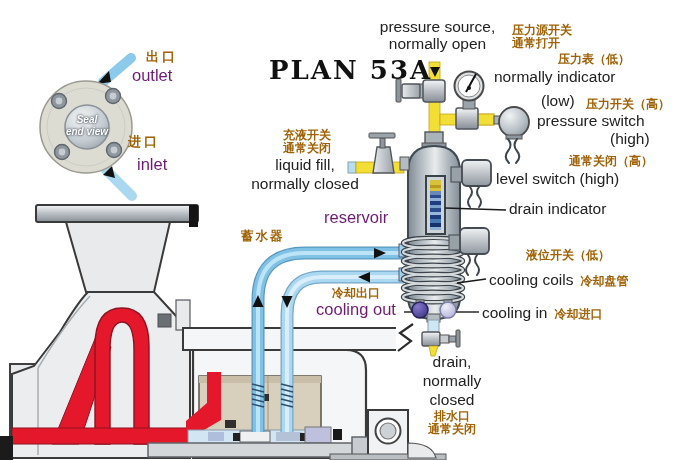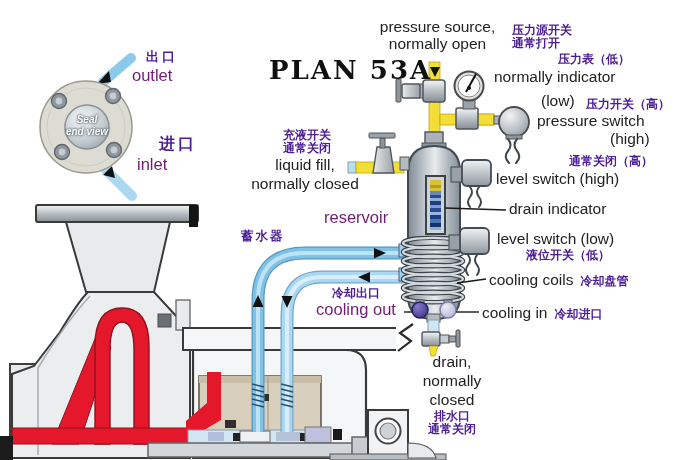--- a/index.html
+++ b/index.html
@@ -2,21 +2,21 @@
 <html style="--yellow: #f2de34; --yellow-dark: #c3a51d; --blue-pipe: #7fc2e6; --blue-pipe-light: #a9d8f0; --red: #e5182b; --red-dark: #8e1220; --purple: #433a8e; --lavender: #c9cbe8;"><head>
 <meta charset="utf-8">
 <style>
   html,body{margin:0;padding:0;background:#ffffff;}
   .stage{position:relative;width:683px;height:460px;background:#fff;overflow:hidden;
          font-family:"Liberation Sans",sans-serif;color:#1e1e1e;}
   .stage svg{position:absolute;left:0;top:0;}
   .lbl{position:absolute;white-space:nowrap;}
   .en{font-size:15.5px;line-height:1.12;color:#222;}
   .en-lg{font-size:16.5px;line-height:1.1;color:#701a75;}
-  .zh{font-size:12px;font-weight:bold;line-height:1.08;color:#4c1d95;}
+  .zh{font-size:12px;font-weight:bold;line-height:1.08;color:#a16207;}
   .center{text-align:center;white-space:normal;}
   .title{font-family:"DejaVu Serif","Liberation Serif",serif;font-weight:bold;
          font-size:26px;letter-spacing:2px;color:#111;margin-left:44px;}
   .sev{color:#fff;font-size:10px;font-weight:bold;font-style:italic;
        text-shadow:0 0 2px rgba(60,70,80,.9),0 0 3px rgba(60,70,80,.8);line-height:1.15;}
   .row{display:flex;align-items:baseline;gap:7px;}
   .drainlines{line-height:1.24;}
 </style>
 </head>
 <body>
@@ -265,21 +265,21 @@
     <line x1="457" y1="283" x2="486" y2="279"></line>
     <line x1="404" y1="312" x2="412" y2="312"></line>
     <line x1="456" y1="312" x2="479" y2="312"></line>
   </g>
 </svg>
 
 <div class="lbl title" style="left:225px;top:55px;">PLAN 53A</div>
 
 <div class="lbl zh" style="left:146px;top:50px;font-size:13px;letter-spacing:3px;">出口</div>
 <div class="lbl en-lg" style="left:132px;top:66px;">outlet</div>
-<div class="lbl zh" style="left:159px;top:135px;font-size:16px;letter-spacing:3px;">进口</div>
+<div class="lbl zh" style="left:128px;top:135px;font-size:13px;letter-spacing:3px;">进口</div>
 <div class="lbl en-lg" style="left:137px;top:155px;">inlet</div>
 
 <div class="lbl sev center" style="left:56px;top:114px;width:62px;">
   <div>Seal</div>
       <div>end view</div>
 </div>
 
 <div class="lbl en center" style="left:360px;top:18px;width:155px;">
   <div>pressure source,</div>
       <div>normally open</div>
@@ -295,21 +295,20 @@
 
 <div class="lbl zh" style="left:586px;top:98px;">压力开关（高）</div>
 <div class="lbl en" style="left:537px;top:112px;">pressure switch</div>
 <div class="lbl en" style="left:610px;top:130px;">(high)</div>
 
 <div class="lbl zh" style="left:569px;top:155px;">通常关闭（高）</div>
 <div class="lbl en" style="left:496px;top:170px;">level switch (high)</div>
 
 <div class="lbl en" style="left:509px;top:200px;">drain indicator</div>
 
-<div class="lbl en" style="left:497px;top:230px;">level switch (low)</div>
 <div class="lbl zh" style="left:526px;top:249px;">液位开关（低）</div>
 
 <div class="lbl row" style="left:489px;top:271px;">
   <span class="en">cooling coils</span>
   <span class="zh">冷却盘管</span>
 </div>
 
 <div class="lbl row" style="left:482px;top:304px;">
   <span class="en">cooling in</span>
   <span class="zh">冷却进口</span>

